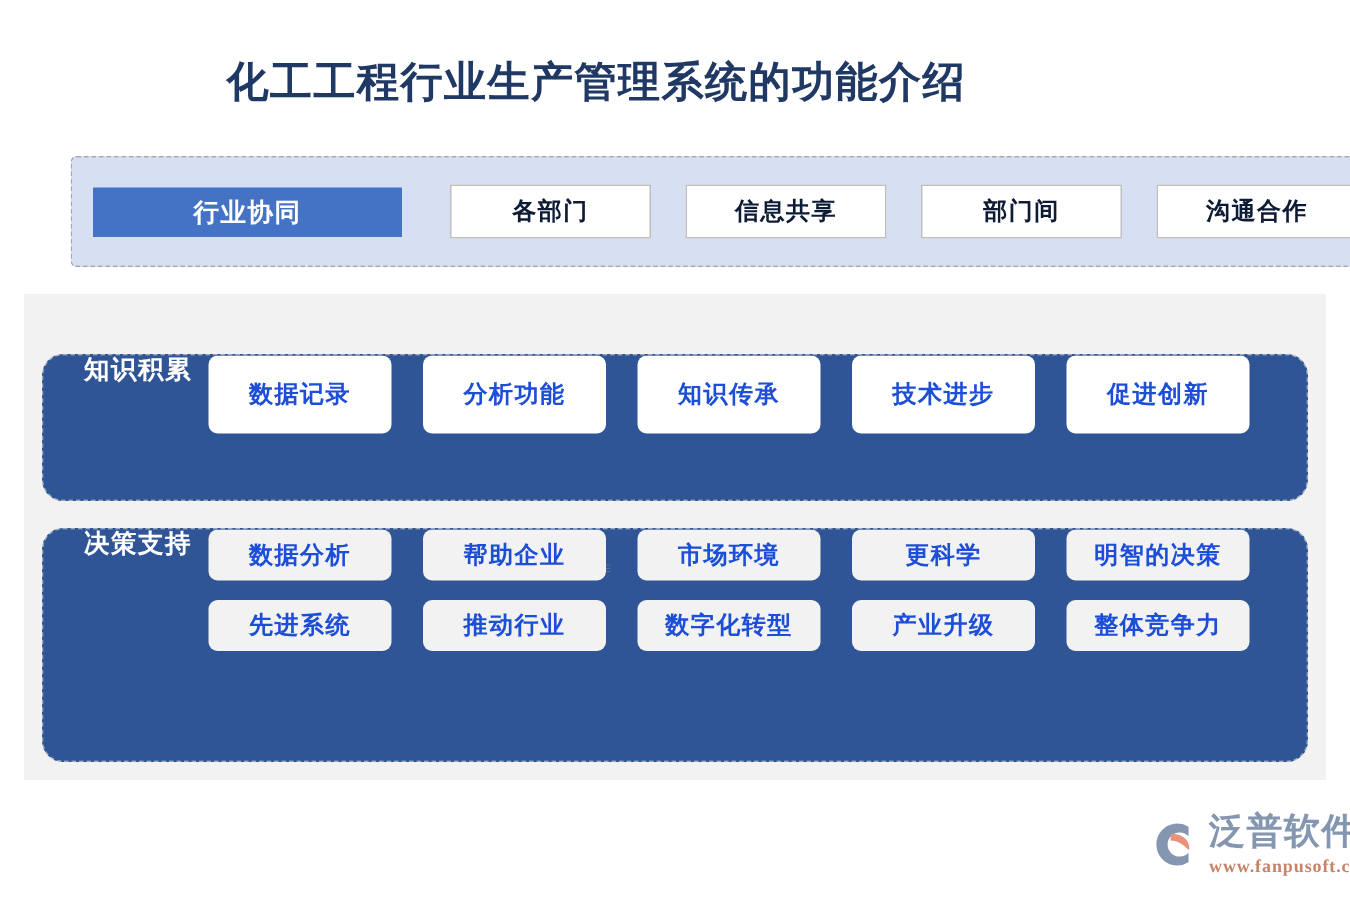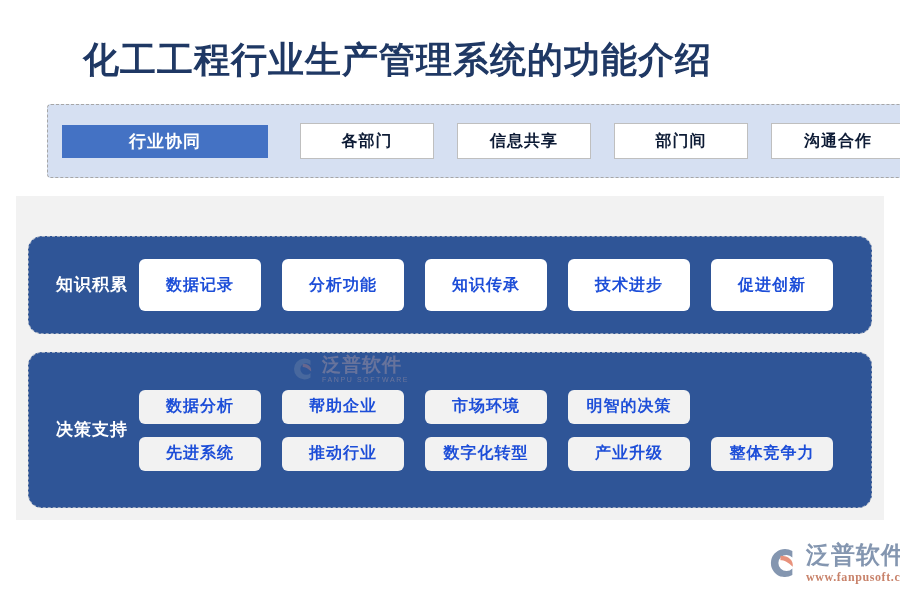--- a/index.html
+++ b/index.html
@@ -16,21 +16,21 @@
   }
 
   
   .page-title {
     position: absolute;
     top: 36px;
     left: 0;
     width: 795px;
     text-align: center;
     font-family: "Liberation Serif", "DejaVu Serif", serif;
-    font-size: 36px;
+    font-size: 28px;
     font-weight: 700;
     color: #1f3864;
     letter-spacing: 1px;
     white-space: nowrap;
   }
 
   
   .collab-band {
     position: absolute;
     left: 16px;
@@ -96,21 +96,20 @@
   
   .group-block {
     position: absolute;
     left: 12px;
     width: 844px;
     box-sizing: border-box;
     background: #2f5597;
     border: 1px dashed #9aa7bd;
     border-radius: 14px;
     display: flex;
-    align-items: center;
     padding: 0 16px;
     overflow: hidden;
   }
   .group-knowledge { top: 40px; height: 98px; }
   .group-decision  { top: 156px; height: 156px; }
 
   .group-label {
     flex: none;
     width: 94px;
     color: #ffffff;
@@ -272,20 +271,21 @@
         <div class="wm-en">FANPU SOFTWARE</div>
       </div>
     </div>
 
     <div class="group-label">决策支持</div>
     <div class="group-items">
       <div class="item-row">
         <div class="item-chip">数据分析</div>
         <div class="item-chip">帮助企业</div>
         <div class="item-chip">市场环境</div>
+        <div class="item-chip">更科学</div>
         <div class="item-chip">明智的决策</div>
       </div>
       <div class="item-row">
         <div class="item-chip">先进系统</div>
         <div class="item-chip">推动行业</div>
         <div class="item-chip">数字化转型</div>
         <div class="item-chip">产业升级</div>
         <div class="item-chip">整体竞争力</div>
       </div>
     </div>

